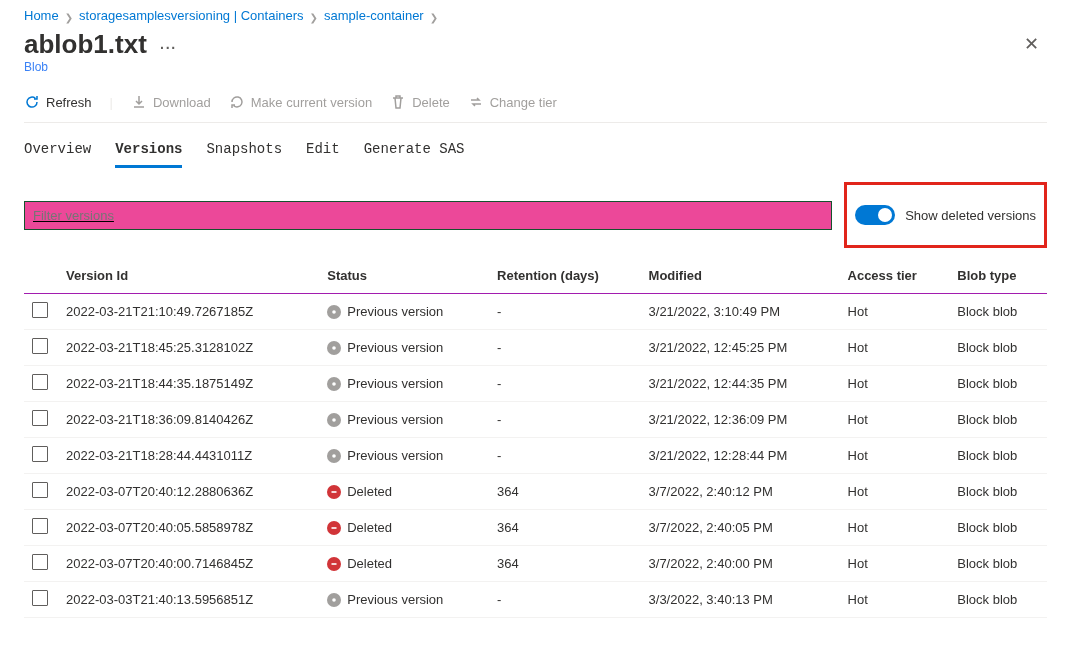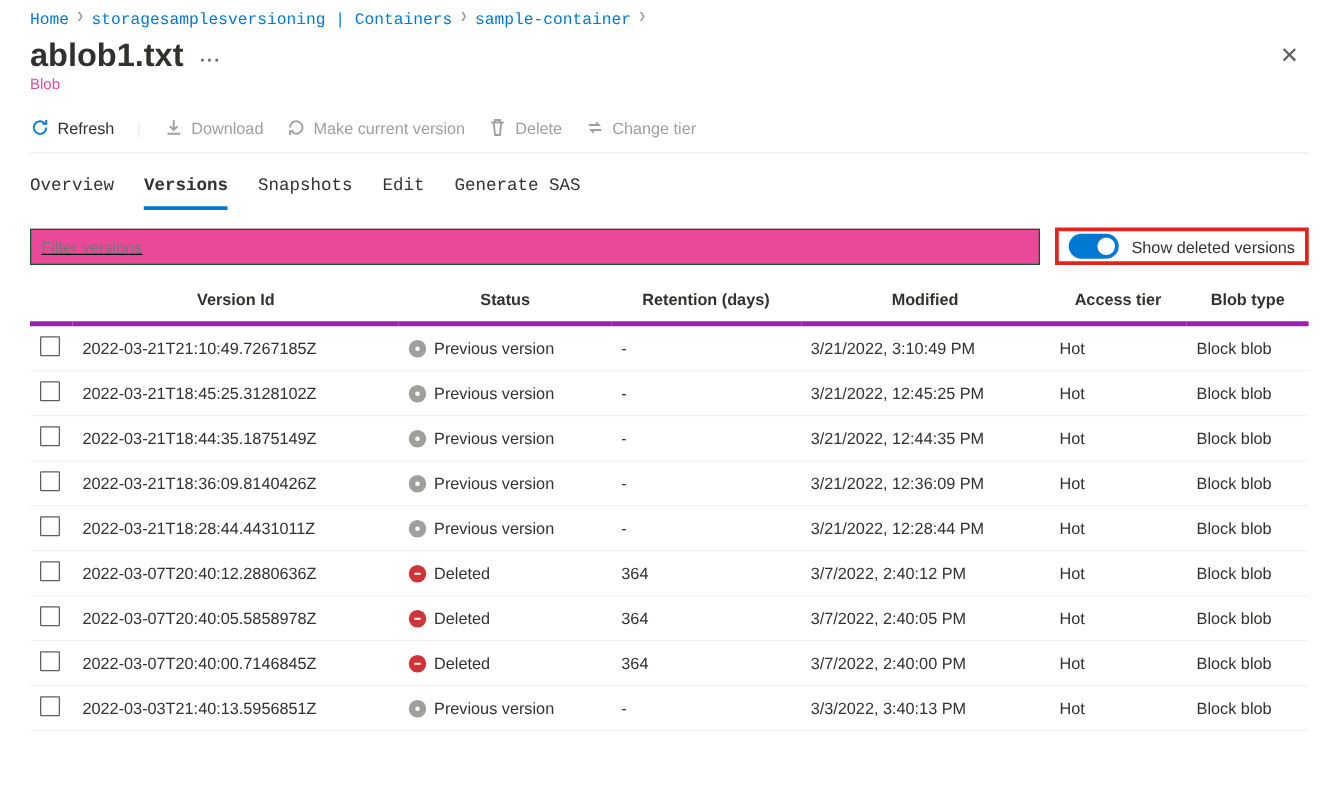--- a/index.html
+++ b/index.html
@@ -1,47 +1,47 @@
 <!DOCTYPE html>
 <html><head>
   <meta charset="utf-8">
   <style>
     * { box-sizing: border-box; margin: 0; padding: 0; }
     body { font-family: "Segoe UI", Arial, sans-serif; font-size: 13px; color: #323130; background: #fff; padding: 8px 24px; }
     a { color: #0078d4; text-decoration: none; }
 
-    .breadcrumb { display: flex; align-items: flex-start; gap: 6px; font-size: 13px; margin-bottom: 6px; font-family: Liberation Mono, monospace; }
+    .breadcrumb { display: flex; align-items: flex-end; gap: 6px; font-size: 13px; margin-bottom: 6px; }
     .breadcrumb .sep { color: #a19f9d; font-size: 10px; }
 
     .title-row { display: flex; align-items: flex-start; justify-content: space-between; }
     .title-block h1 { font-size: 26px; font-weight: 600; }
-    .title-block .subtitle { font-size: 12px; color: #ec4899; margin-top: 0; }
+    .title-block .subtitle { font-size: 12px; color: #3b82f6; margin-top: 0; }
     .more-dots { color: #605e5c; margin-left: 6px; font-size: 14px; letter-spacing: 1px; cursor: pointer; }
     .close-x { font-size: 18px; color: #605e5c; cursor: pointer; padding: 4px 8px; }
 
     .toolbar { display: flex; gap: 18px; align-items: center; margin-top: 14px; padding: 6px 0 12px; border-bottom: 1px solid #edebe9; }
     .tool-btn { display: inline-flex; align-items: center; gap: 6px; font-size: 13px; color: #a19f9d; cursor: default; }
     .tool-btn.enabled { color: #323130; cursor: pointer; }
     .tool-btn.enabled .icon { color: #0078d4; }
     .icon { display: inline-flex; width: 16px; height: 16px; align-items: center; justify-content: center; }
 
     .tabs { display: flex; gap: 24px; margin-top: 10px; }
     .tab { padding: 8px 0; font-size: 14px; color: #323130; cursor: pointer; border-bottom: 3px solid transparent; font-family: Liberation Mono, monospace; }
     .tab.active { font-weight: 600; border-bottom-color: #0078d4; }
 
     .filter-row { display: flex; align-items: center; gap: 12px; margin-top: 14px; }
     .filter-input { flex: 1; padding: 6px 8px; border: 1px solid #14532d; font-size: 13px; background: #ec4899; text-decoration: underline; }
-    .toggle-wrap { display: flex; align-items: center; gap: 10px; padding: 2px 8px; }
+    .toggle-wrap { display: flex; align-items: center; gap: 10px; padding: 20px 8px; }
     .toggle-wrap.hl { border: 3px solid #e1251b; }
     .toggle { width: 40px; height: 20px; border-radius: 10px; background: #0078d4; position: relative; }
     .toggle::after { content: ""; position: absolute; width: 14px; height: 14px; background: #fff; border-radius: 50%; top: 3px; right: 3px; }
 
     .table-wrap { margin-top: 10px; overflow-x: auto; }
     table { border-collapse: collapse; width: 100%; min-width: 1020px; }
-    th { text-align: center; font-weight: 600; font-size: 13px; padding: 10px 8px; border-bottom: 4px solid #a21caf; white-space: nowrap; }
+    th { text-align: left; font-weight: 600; font-size: 13px; padding: 10px 8px; border-bottom: 1px solid #a21caf; white-space: nowrap; }
     td { font-size: 13px; padding: 8px 8px; border-bottom: 1px solid #f3f2f1; white-space: nowrap; }
     .cb { width: 16px; height: 16px; border: 1px solid #605e5c; display: inline-block; border-radius: 1px; }
     .col-cb { width: 34px; }
     .status-cell { display: inline-flex; align-items: center; gap: 6px; }
     .badge { width: 14px; height: 14px; border-radius: 50%; display: inline-flex; align-items: center; justify-content: center; }
     .badge.prev { background: #a19f9d; }
     .badge.del { background: #d13438; }
     .badge svg { width: 8px; height: 8px; }
   </style>
 </head>

